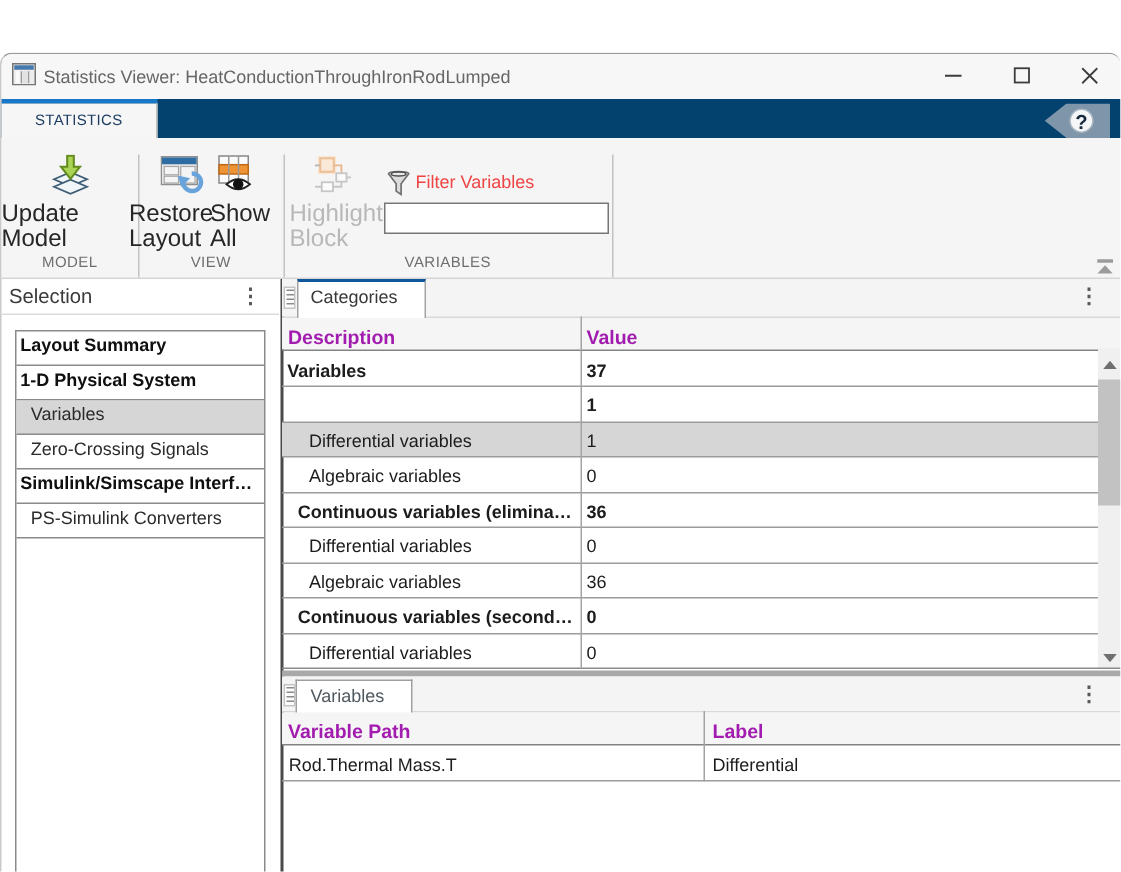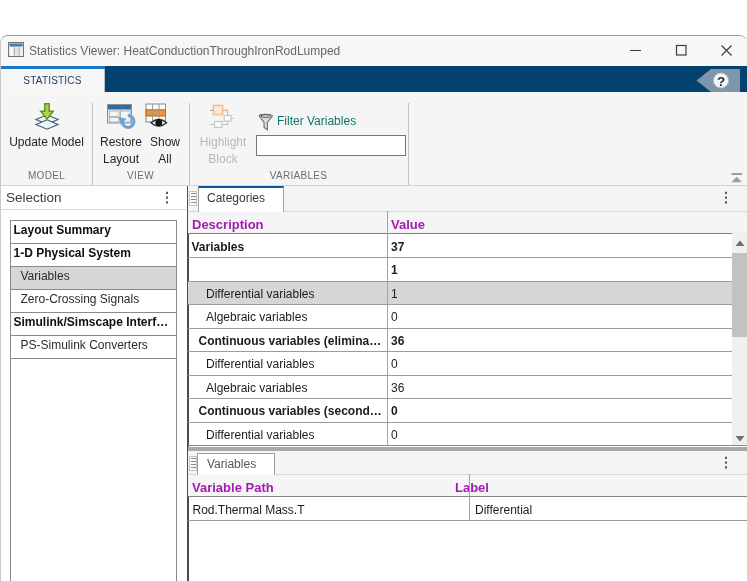--- a/index.html
+++ b/index.html
@@ -10,21 +10,21 @@
   #titlebar{left:0;top:0;width:747px;height:30px;background:#f7f7f7;}
   #title{left:28px;top:8px;font-size:12px;color:#666;}
   
   #strip{left:0;top:30px;width:747px;height:26px;background:#03426f;}
   #stripline{left:0;top:30px;width:104px;height:3px;background:#1878c8;}
   #stattab{left:0;top:33px;width:103px;height:24px;background:#f6f6f6;border-right:1px solid #bfbfbf;}
   #stattext{left:0;top:38.5px;width:103px;text-align:center;font-size:10px;letter-spacing:0.2px;color:#1e3f63;}
   
   #toolbar{left:0;top:56px;width:747px;height:93px;background:#f5f5f5;}
   .vsep{width:1px;background:#c2c2c2;top:67px;height:82px;}
-  .btntext{font-size:12px;color:#262626;text-align:center;line-height:17px;}
+  .btntext{font-size:16px;color:#262626;text-align:left;line-height:17px;}
   .grouplabel{font-size:10px;letter-spacing:0.3px;color:#6e6e6e;text-align:center;}
   .disabled{color:#b8b8b8;}
   #filterinput{left:255px;top:99px;width:148px;height:19px;background:#fff;border:1px solid #767676;}
   
   #mainline{left:0;top:149px;width:747px;height:1px;background:#d4d4d4;}
   #selheader{left:5px;top:154px;font-size:13.5px;color:#3a3a3a;}
   #selhline{left:0;top:173px;width:185px;height:1px;background:#dcdcdc;}
   #sellist{left:9px;top:184px;width:167px;height:395px;border:1px solid #8a8a8a;background:#fff;box-sizing:border-box;}
   .selrow{position:absolute;left:0;width:165px;height:23px;border-bottom:1px solid #8a8a8a;box-sizing:border-box;font-size:12px;line-height:19px;color:#2b2b2b;white-space:nowrap;overflow:hidden;}
   .selrow b{color:#0f0f0f;}
@@ -122,21 +122,21 @@
     <path d="M22 14.3 L25 14.3" stroke="#c6c6c6" stroke-width="1.2"></path>
     <rect x="5.5" y="17.5" width="7.5" height="6" fill="#fbfbfb" stroke="#c6c6c6" stroke-width="1.2"></rect>
     <path d="M1 20.5 L5.5 20.5 M13 20.5 L18.6 20.5 L18.6 17.1" fill="none" stroke="#c6c6c6" stroke-width="1.2"></path>
   </svg>
   <div class="abs btntext disabled" style="left:192px;top:98px;width:60px">Highlight<br>Block</div>
 
   <svg class="abs" style="left:257px;top:77px" width="16" height="18" viewBox="0 0 16 18">
     <path d="M1 2.8 C1 0.9 14.5 0.9 14.5 2.8 L9.4 9.5 L9.4 16.6 L6.1 14.4 L6.1 9.5 Z" fill="#dcdcdc" stroke="#6e6e6e" stroke-width="1.1"></path>
     <ellipse cx="7.75" cy="3" rx="4.9" ry="1.3" fill="#e9e9e9" stroke="#4f4f4f" stroke-width="1"></ellipse>
   </svg>
-  <div class="abs" style="left:276px;top:78px;font-size:12px;color:#0f766e">Filter Variables</div>
+  <div class="abs" style="left:276px;top:78px;font-size:12px;color:#ef4444">Filter Variables</div>
   <div class="abs" id="filterinput"></div>
   <div class="abs grouplabel" style="left:188px;top:134px;width:219px">VARIABLES</div>
   <svg class="abs" style="left:730px;top:136px" width="12" height="11" viewBox="0 0 12 11">
     <line x1="0.5" y1="2" x2="11" y2="2" stroke="#9b9b9b" stroke-width="2.2"></line>
     <path d="M5.7 4.8 L10.8 10.3 L0.6 10.3 Z" fill="#9b9b9b"></path>
   </svg>
 
   <div class="abs" id="mainline"></div>
   <div class="abs" id="selheader">Selection</div>
   <div class="abs dots3" style="left:159px;top:153px">⋮</div>
@@ -218,19 +218,19 @@
         <line x1="1" y1="4.5" x2="6" y2="4.5"></line>
         <line x1="1" y1="7.5" x2="6" y2="7.5"></line>
         <line x1="1" y1="10.5" x2="6" y2="10.5"></line>
       </g>
   </svg>
   <div class="abs" id="vartab">Variables</div>
   <div class="abs dots3" style="left:718px;top:418px">⋮</div>
   <div class="abs hline" style="left:187px;top:438px;width:560px;background:#d8d8d8"></div>
   <div class="abs" style="left:187px;top:439px;width:560px;height:21px;background:#f5f5f5"></div>
   <div class="abs thead" style="left:191px;top:444px">Variable Path</div>
-  <div class="abs thead" style="left:454px;top:444px">Label</div>
+  <div class="abs thead" style="left:474px;top:444px">Label</div>
   <div class="abs hline" style="left:187px;top:460px;width:560px;background:#828282"></div>
   <div class="abs trow" style="left:191.5px;top:467px">Rod.Thermal Mass.T</div>
   <div class="abs trow" style="left:474px;top:467px">Differential</div>
   <div class="abs hline" style="left:187px;top:484px;width:560px"></div>
   <div class="abs" id="vardiv"></div>
 </div>
 
 </body></html>

